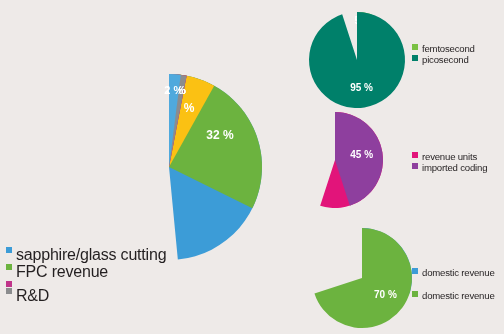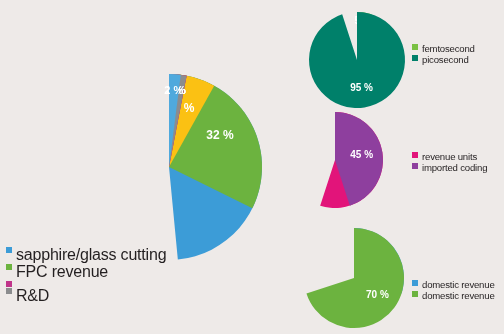--- a/index.html
+++ b/index.html
@@ -35,21 +35,21 @@
     text-anchor: middle;
     dominant-baseline: middle;
     paint-order: stroke;
   }
 
   
   #main-pie { left: 76px; top: 74px; }
   
   #pie-pulse  { left: 309px; top: 12px; }
   #pie-units  { left: 287px; top: 112px; }
-  #pie-revenue{ left: 304px; top: 228px; }
+  #pie-revenue{ left: 312px; top: 228px; }
 
   
   .legend {
     position: absolute;
     display: flex;
     flex-direction: column;
   }
   .legend-item {
     display: flex;
     line-height: 1.0;
@@ -71,21 +71,21 @@
   }
 
   #legend-main {
     left: 6px;
     top: 247px;
   }
   #legend-main .legend-text { font-size: 16px; }
 
   #legend-pulse   { left: 412px; top: 44px; }
   #legend-units   { left: 412px; top: 152px; }
-  #legend-revenue { left: 412px; top: 280px; }
+  #legend-revenue { left: 412px; top: 268px; gap: 12px; }
   #legend-pulse .legend-text,
   #legend-units .legend-text,
   #legend-revenue .legend-text { font-size: 9.6px; }
 </style>
 </head>
 <body>
 
 <div id="stage">
 
   <div class="pie-wrap" id="main-pie">

